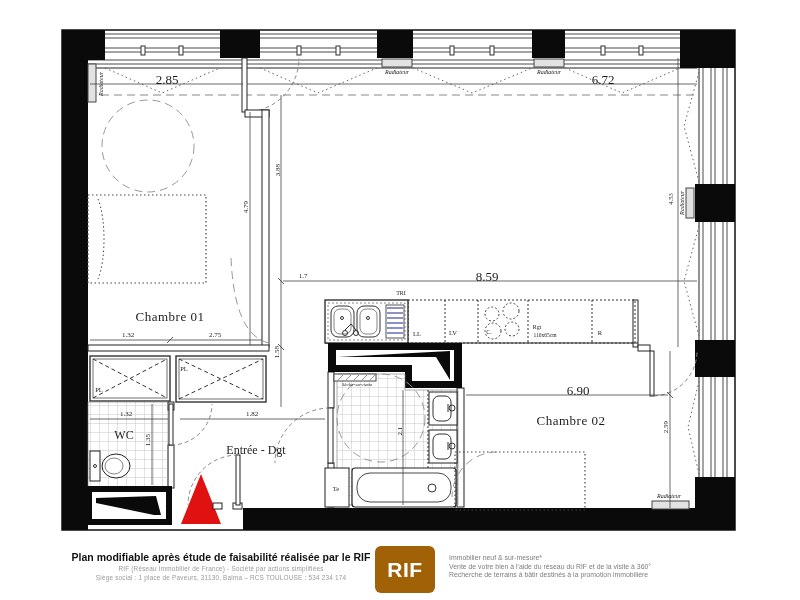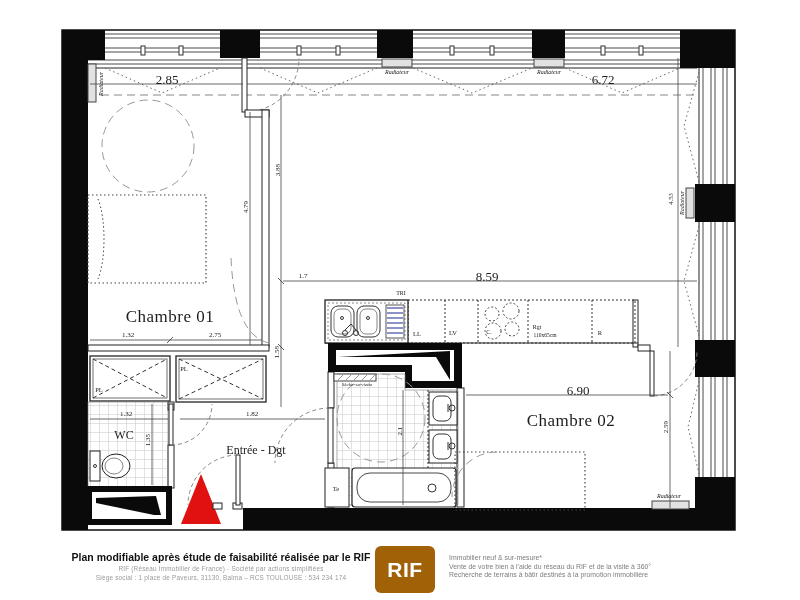--- a/index.html
+++ b/index.html
@@ -3,21 +3,21 @@
 <meta charset="utf-8">
 <style>
   html,body{margin:0;padding:0;background:#fff;}
   #stage{position:relative;width:800px;height:600px;background:#fff;overflow:hidden;
          font-family:"Liberation Serif",serif;}
   svg{position:absolute;left:0;top:0;}
   .lbl{position:absolute;transform:translate(-50%,-50%);white-space:nowrap;color:#1c1c1c;
        font-family:"Liberation Serif",serif;line-height:1;}
   .rot{transform:translate(-50%,-50%) rotate(-90deg);}
   .ital{font-style:italic;}
-  .fs11{font-size:17px;letter-spacing:.5px;}
+  .fs11{font-size:13px;letter-spacing:.5px;}
   .fs9{font-size:12px;}
   .fs75{font-size:13px;}
   .fs7{font-size:7px;}
   .fs65{font-size:6.5px;}
   .fs6{font-size:6px;}
   .fs55{font-size:5.5px;}
   .fs5{font-size:5px;}
   
   #footer-left{position:absolute;left:58px;top:551px;width:326px;text-align:center;
                font-family:"Liberation Sans",sans-serif;}

